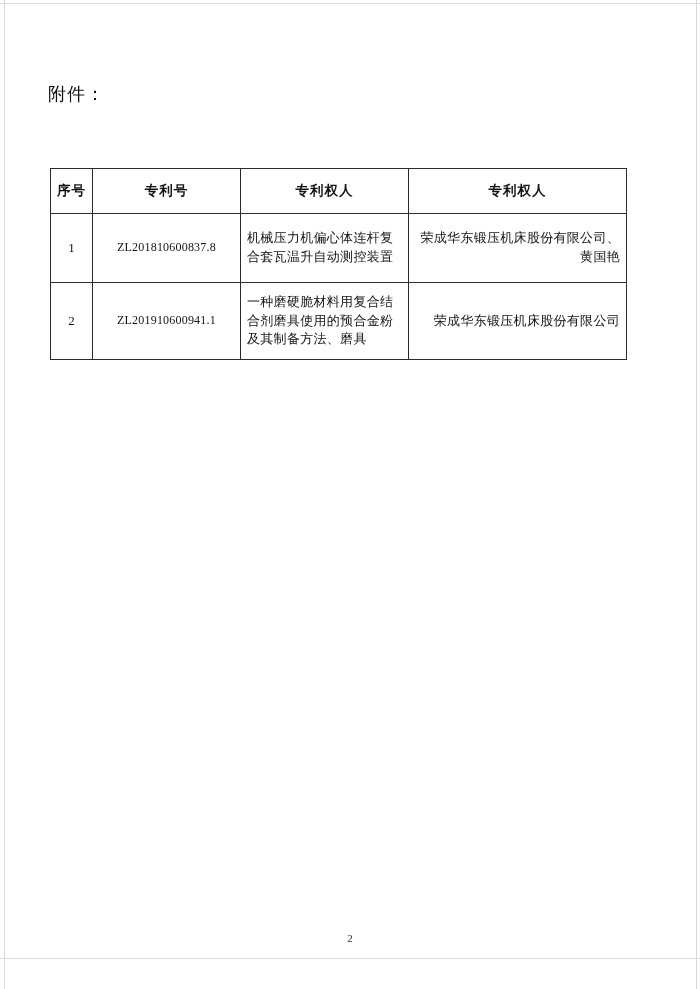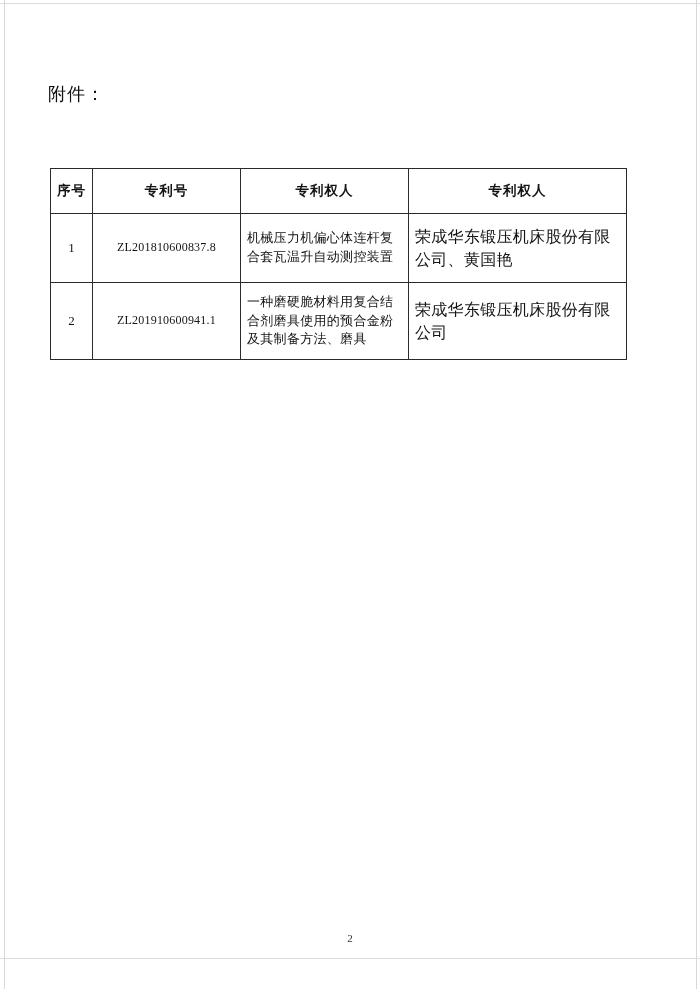--- a/index.html
+++ b/index.html
@@ -115,22 +115,22 @@
     font-size: 12px;
     letter-spacing: 0.2px;
     white-space: nowrap;
   }
   td.cell-name {
     text-align: left;
     font-size: 13px;
     letter-spacing: 0.3px;
   }
   td.cell-owner {
-    text-align: left;
-    font-size: 16px;
+    text-align: right;
+    font-size: 13px;
     letter-spacing: 0.3px;
   }
   tr.row-1 td { height: 58px; }
   tr.row-2 td { height: 66px; }
 
   .watermark {
     position: absolute;
     left: 190px;
     top: 720px;
     width: 70px;

